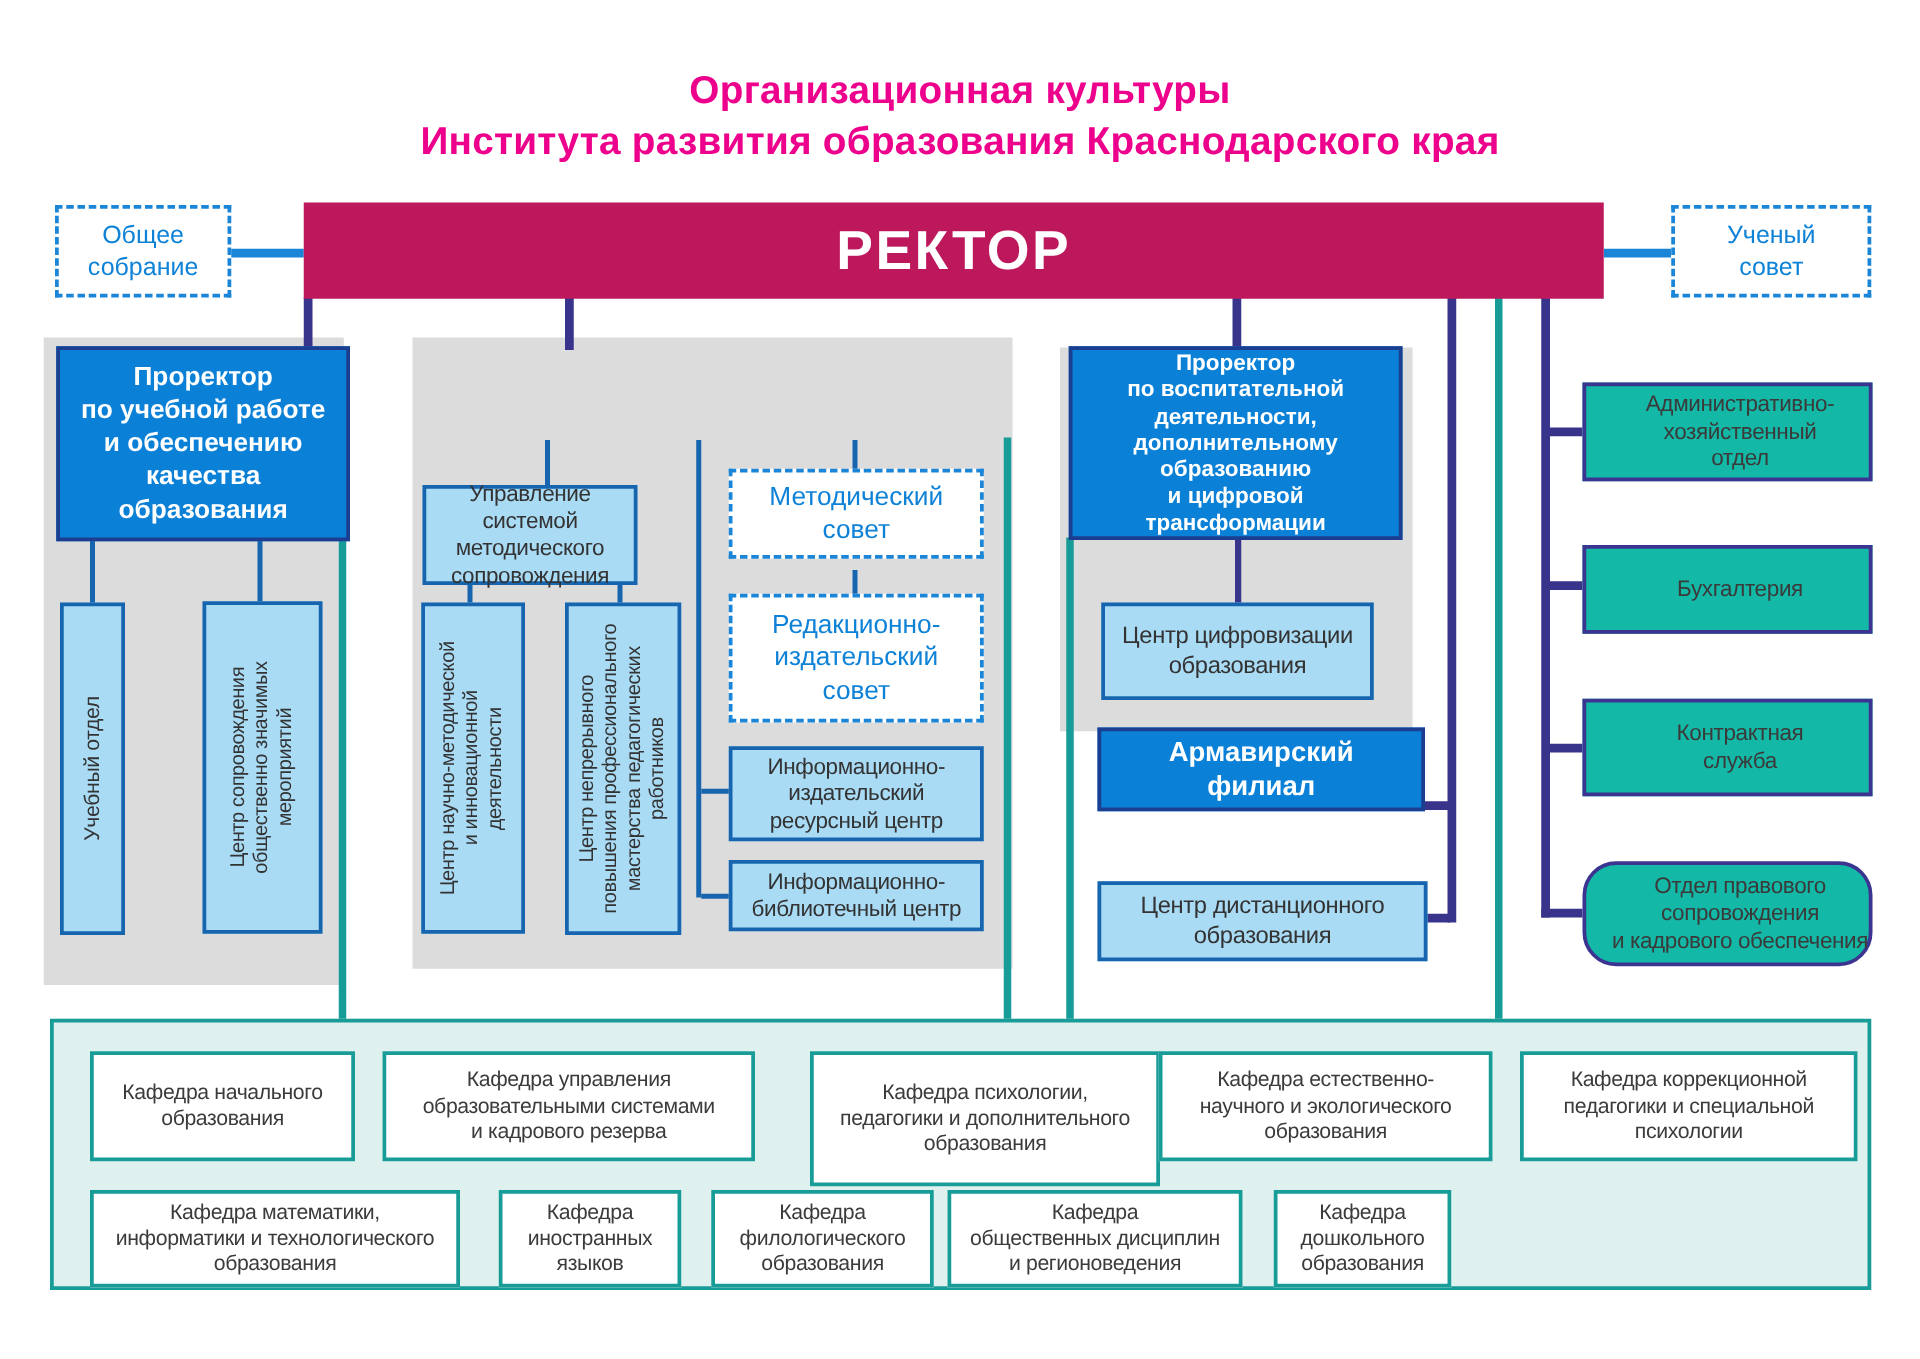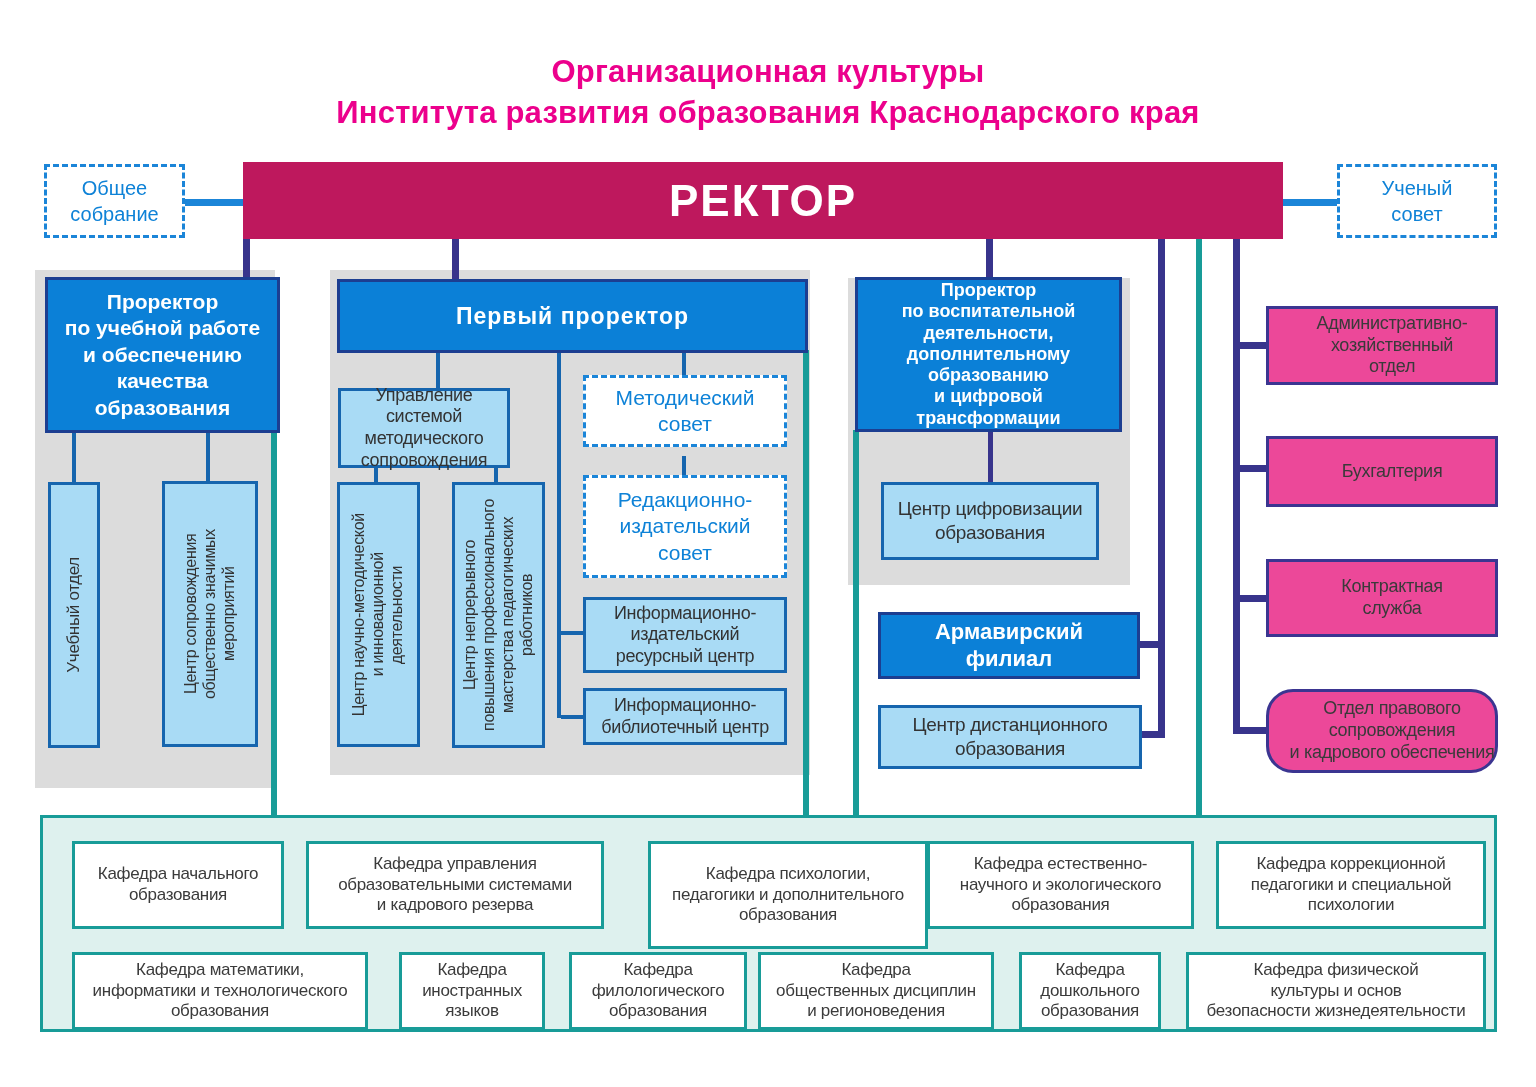--- a/index.html
+++ b/index.html
@@ -14,21 +14,21 @@
   .panel{position:absolute;background:#dcdcdc;}
   .dept-panel{position:absolute;background:#def1ee;border:3px solid #189c98;box-sizing:border-box;}
   .box{
     position:absolute;box-sizing:border-box;display:flex;align-items:center;justify-content:center;
     text-align:center;white-space:pre-line;
   }
   .navybox{background:#be185d;color:#ffffff;font-weight:bold;}
   .bluebox{background:#0b80d7;border:3px solid #1c3e91;color:#ffffff;font-weight:bold;}
   .lightbox{background:#a9dbf5;border:3px solid #1665ae;color:#333333;letter-spacing:-0.3px;}
   .dashedbox{background:#ffffff;border:3px dashed #1b85d8;color:#0e82d7;font-weight:500;}
-  .lavbox{background:#ec4899;border:3px solid #3b3591;color:#3a3a3a;letter-spacing:-0.3px;padding-left:20px;}
+  .lavbox{background:#14b8a6;border:3px solid #3b3591;color:#3a3a3a;letter-spacing:-0.3px;padding-left:20px;}
   .deptbox{background:#ffffff;border:3px solid #189c98;color:#3b3b3b;font-size:17px;line-height:1.22;letter-spacing:-0.3px;}
   .vtext{
     writing-mode:vertical-rl;transform:rotate(180deg);
     white-space:pre-line;text-align:center;line-height:1.18;
   }
   .ln{position:absolute;}
   .navy{background:#38348c;}
   .blue{background:#1665ae;}
   .teal{background:#189c98;}
   .bblue{background:#1b85d8;}
@@ -96,21 +96,20 @@
 образования</div>
   <div class="box lightbox" style="left:48px;top:482px;width:52px;height:266px;font-size:17px;">
     <span class="vtext">Учебный отдел</span>
   </div>
   <div class="box lightbox" style="left:162px;top:481px;width:96px;height:266px;font-size:16px;">
     <span class="vtext">Центр сопровождения
 общественно значимых
 мероприятий</span>
   </div>
 
-  <div class="box bluebox" style="left:337px;top:279px;width:471px;height:74px;font-size:23px;letter-spacing:1px;">Первый проректор</div>
   <div class="box lightbox" style="left:338px;top:388px;width:172px;height:80px;font-size:18px;line-height:1.2;">Управление системой
 методического
 сопровождения</div>
   <div class="box lightbox" style="left:337px;top:482px;width:83px;height:265px;font-size:16px;">
     <span class="vtext">Центр научно-методической
 и инновационной
 деятельности</span>
   </div>
   <div class="box lightbox" style="left:452px;top:482px;width:93px;height:266px;font-size:16px;">
     <span class="vtext">Центр непрерывного
@@ -131,21 +130,21 @@
 
   <div class="box bluebox" style="left:855px;top:277px;width:267px;height:155px;font-size:18px;line-height:1.18;">Проректор
 по воспитательной
 деятельности,
 дополнительному
 образованию
 и цифровой
 трансформации</div>
   <div class="box lightbox" style="left:881px;top:482px;width:218px;height:78px;font-size:19px;line-height:1.25;">Центр цифровизации
 образования</div>
-  <div class="box bluebox" style="left:878px;top:612px;width:262px;height:67px;font-size:22px;line-height:1.2;">Армавирский
+  <div class="box bluebox" style="left:878px;top:582px;width:262px;height:67px;font-size:22px;line-height:1.2;">Армавирский
 филиал</div>
   <div class="box lightbox" style="left:878px;top:705px;width:264px;height:64px;font-size:19px;line-height:1.25;">Центр дистанционного
 образования</div>
 
   <div class="box lavbox" style="left:1266px;top:306px;width:232px;height:79px;font-size:18px;line-height:1.22;">Административно-
 хозяйственный
 отдел</div>
   <div class="box lavbox" style="left:1266px;top:436px;width:232px;height:71px;font-size:18px;">Бухгалтерия</div>
   <div class="box lavbox" style="left:1266px;top:559px;width:232px;height:78px;font-size:18px;line-height:1.22;">Контрактная
 служба</div>
@@ -178,17 +177,14 @@
 языков</div>
   <div class="box deptbox" style="left:569px;top:952px;width:178px;height:78px;">Кафедра
 филологического
 образования</div>
   <div class="box deptbox" style="left:758px;top:952px;width:236px;height:78px;">Кафедра
 общественных дисциплин
 и регионоведения</div>
   <div class="box deptbox" style="left:1019px;top:952px;width:142px;height:78px;">Кафедра
 дошкольного
 образования</div>
-  <div class="box deptbox" style="left:1186px;top:952px;width:300px;height:78px;">Кафедра физической
-культуры и основ
-безопасности жизнедеятельности</div>
 
 </div>
 
 </body></html>

